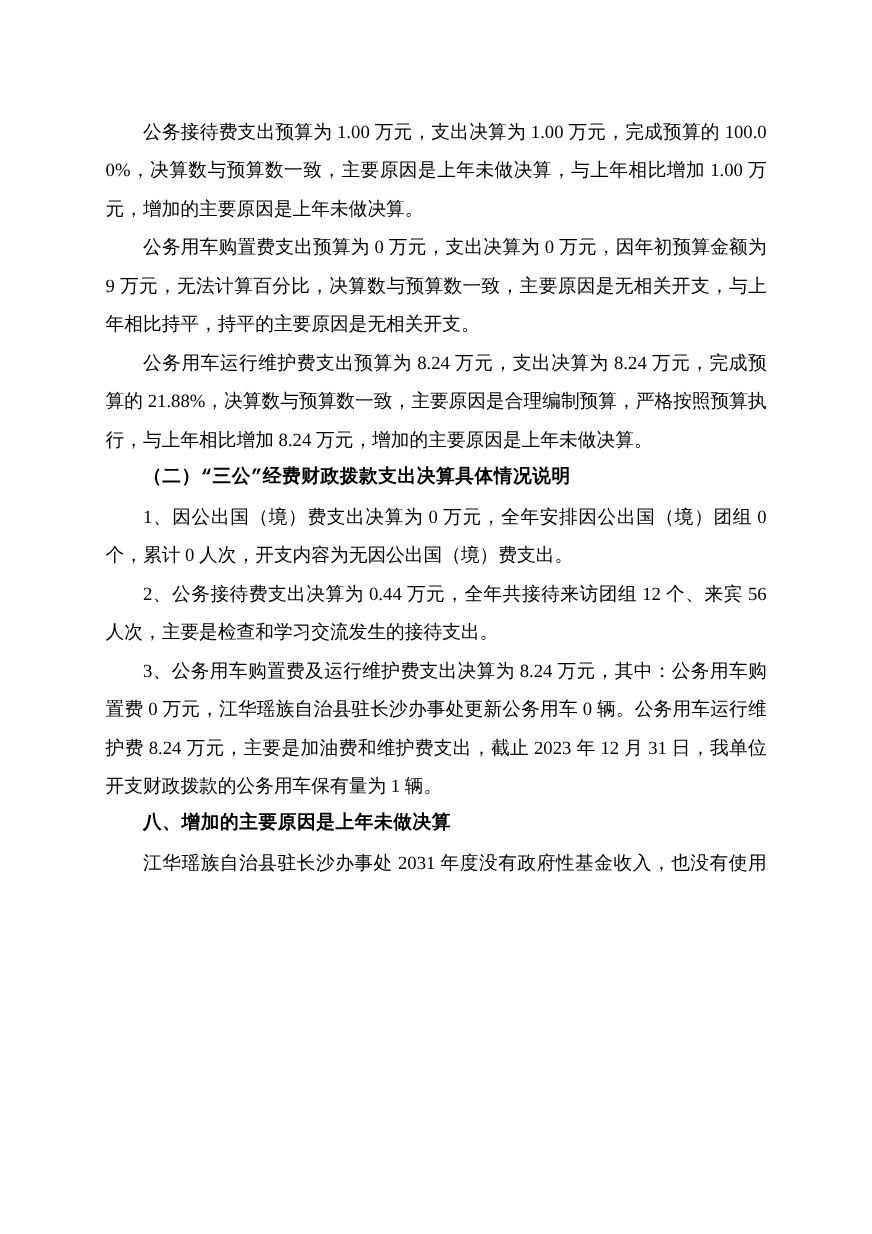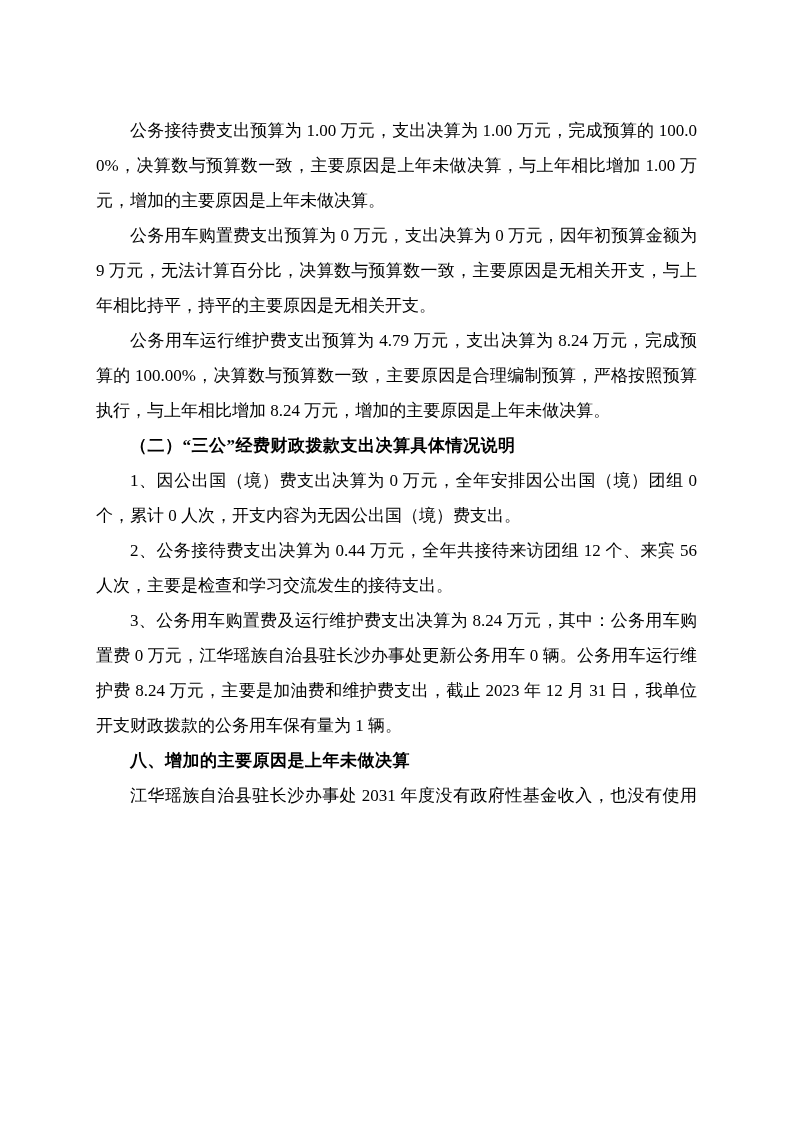--- a/index.html
+++ b/index.html
@@ -4,21 +4,21 @@
 <style>
   html, body {
     margin: 0;
     padding: 0;
     background: #ffffff;
   }
   .page {
     position: relative;
     width: 793px;
     height: 796px;
-    margin: 15px auto;
+    margin: 4px auto;
     background: #ffffff;
     overflow: hidden;
     box-sizing: border-box;
   }
   .content {
     position: absolute;
     top: 98px;
     left: 96px;
     width: 601px;
     font-family: "Liberation Serif", "DejaVu Serif", serif;
@@ -27,33 +27,33 @@
     color: #000000;
     text-align: justify;
   }
   p {
     margin: 0;
     padding: 0;
     text-indent: 2em;
     word-break: break-all;
   }
   p.heading {
-    font-family: Liberation Serif, serif;
+    font-family: Liberation Mono, monospace;
     font-weight: bold;
     letter-spacing: 0.5px;
   }
 </style>
 </head>
 <body>
 
 <div class="page">
   <div class="content">
     <p class="body">公务接待费支出预算为 1.00 万元，支出决算为 1.00 万元，完成预算的 100.00%，决算数与预算数一致，主要原因是上年未做决算，与上年相比增加 1.00 万元，增加的主要原因是上年未做决算。</p>
     <p class="body">公务用车购置费支出预算为 0 万元，支出决算为 0 万元，因年初预算金额为 9 万元，无法计算百分比，决算数与预算数一致，主要原因是无相关开支，与上年相比持平，持平的主要原因是无相关开支。</p>
-    <p class="body">公务用车运行维护费支出预算为 4.79 万元，支出决算为 8.24 万元，完成预算的 100.00%，决算数与预算数一致，主要原因是合理编制预算，严格按照预算执行，与上年相比增加 8.24 万元，增加的主要原因是上年未做决算。</p>
+    <p class="body">公务用车运行维护费支出预算为 8.24 万元，支出决算为 8.24 万元，完成预算的 21.88%，决算数与预算数一致，主要原因是合理编制预算，严格按照预算执行，与上年相比增加 8.24 万元，增加的主要原因是上年未做决算。</p>
     <p class="heading">（二）“三公”经费财政拨款支出决算具体情况说明</p>
     <p class="body">1、因公出国（境）费支出决算为 0 万元，全年安排因公出国（境）团组 0 个，累计 0 人次，开支内容为无因公出国（境）费支出。</p>
     <p class="body">2、公务接待费支出决算为 0.44 万元，全年共接待来访团组 12 个、来宾 56 人次，主要是检查和学习交流发生的接待支出。</p>
     <p class="body">3、公务用车购置费及运行维护费支出决算为 8.24 万元，其中：公务用车购置费 0 万元，江华瑶族自治县驻长沙办事处更新公务用车 0 辆。公务用车运行维护费 8.24 万元，主要是加油费和维护费支出，截止 2023 年 12 月 31 日，我单位开支财政拨款的公务用车保有量为 1 辆。</p>
     <p class="heading">八、增加的主要原因是上年未做决算</p>
     <p class="body">江华瑶族自治县驻长沙办事处 2031 年度没有政府性基金收入，也没有使用政府性基金安排的支出，并已公开空表。</p>
     <p class="heading">九、国有资本经营预算收入支出决算情况说明</p>
   </div>
 </div>
 

